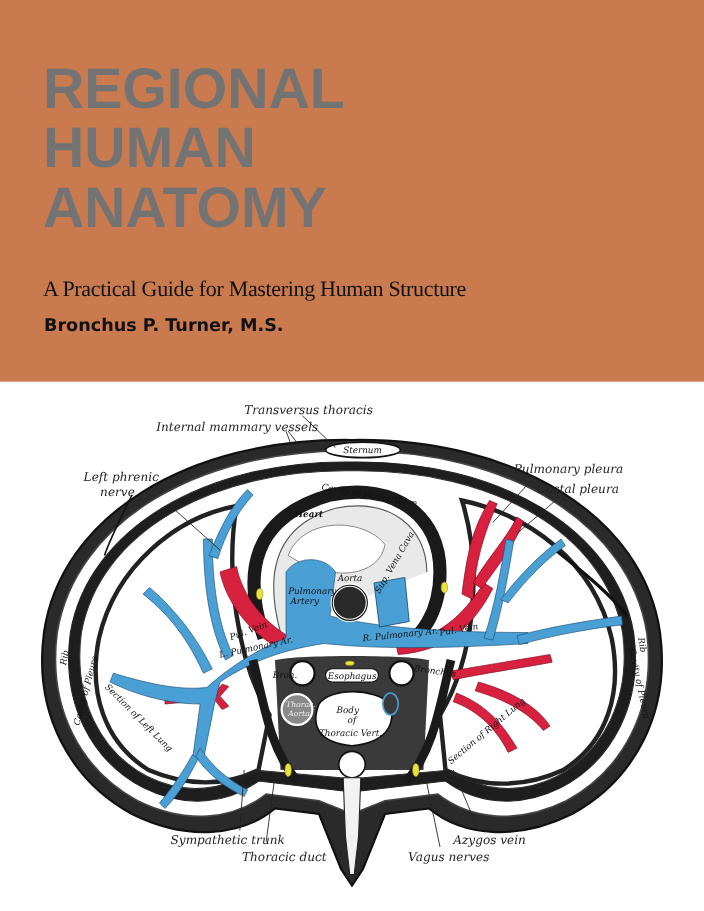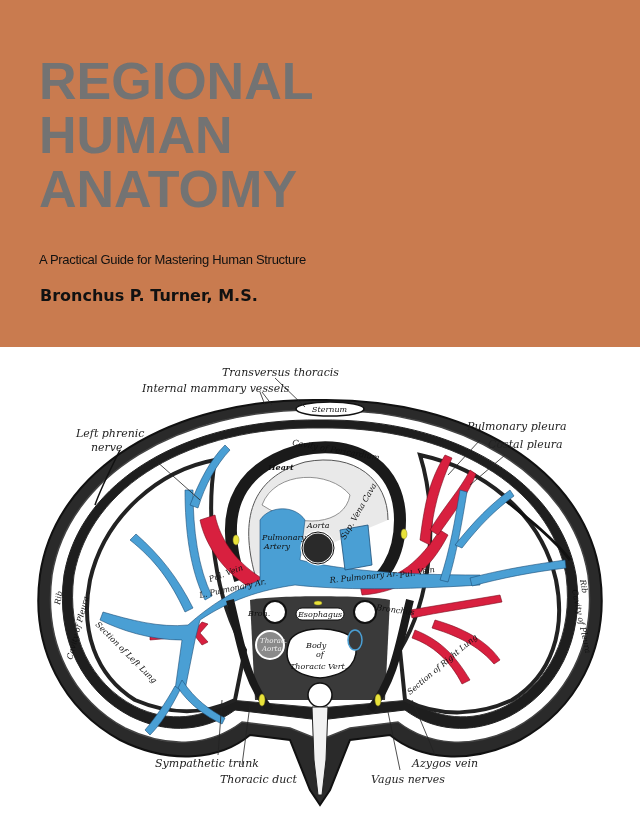--- a/index.html
+++ b/index.html
@@ -10,21 +10,21 @@
   }
   .title {
     position: absolute; left: 39px; top: 54px;
     font-family: Liberation Sans, sans-serif; font-weight: bold;
     font-size: 52px; line-height: 54px; color: #737373; letter-spacing: 0px;
     margin: 0;
   }
   .title span { display: block; }
   .subtitle {
     position: absolute; left: 39px; top: 252px;
-    font-family: Liberation Sans, sans-serif; font-size: 13px; color: #111;
+    font-family: Liberation Serif, serif; font-size: 20px; color: #111;
     letter-spacing: -0.3px;
   }
   .author {
     position: absolute; left: 40px; top: 286px;
     font-family: "DejaVu Sans", sans-serif; font-weight: bold; font-size: 16px; color: #111;
   }
   .illustration { position: absolute; left: 0; top: 347px; width: 640px; height: 481px; }
   .lbl {
     font-family: "DejaVu Serif", serif; font-style: italic; font-size: 11px; fill: #222;
   }

